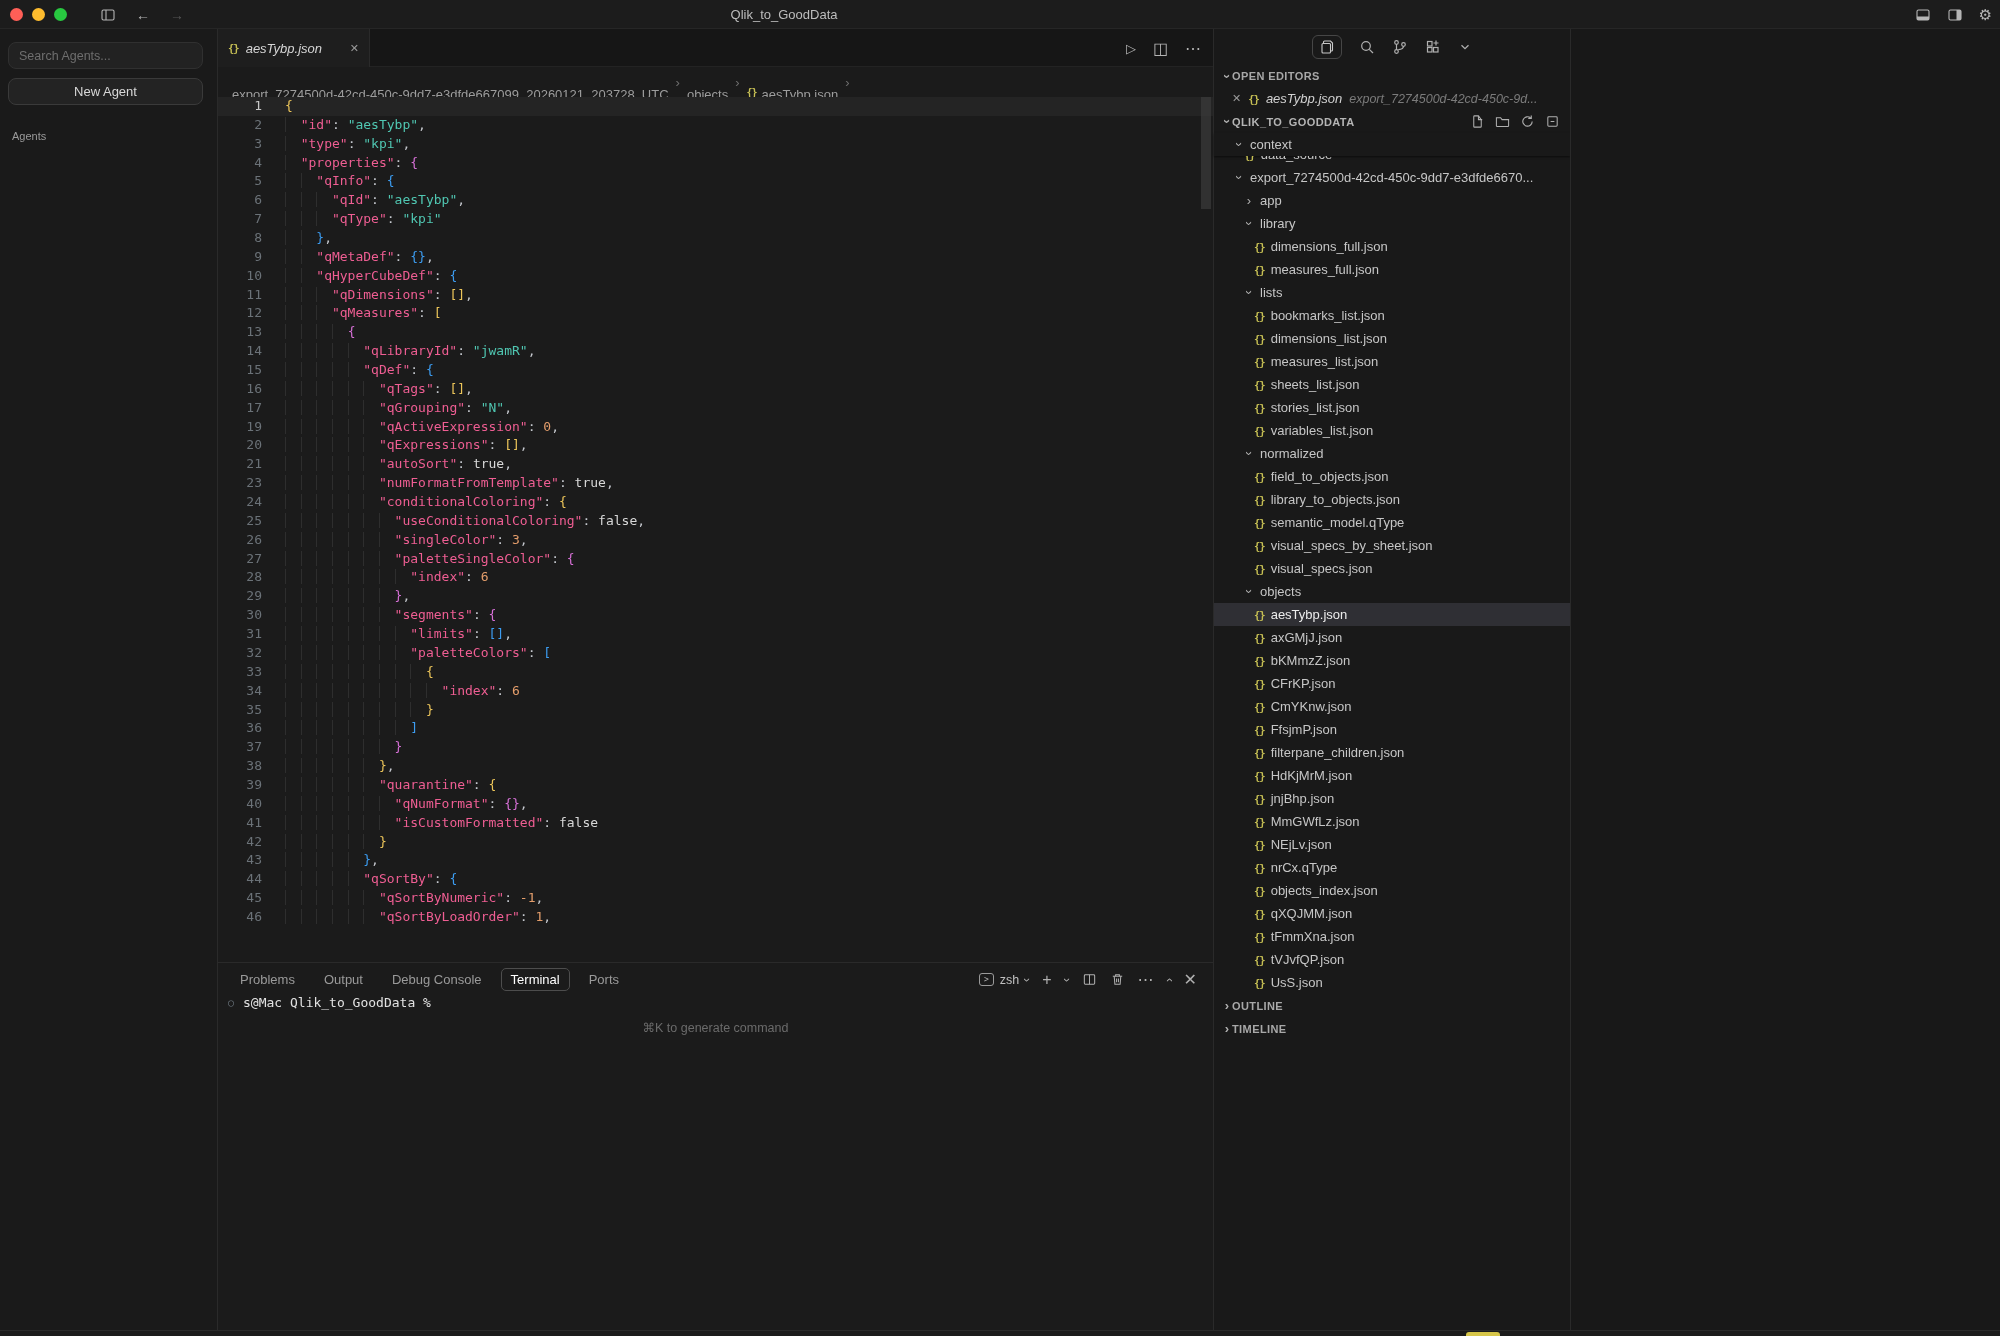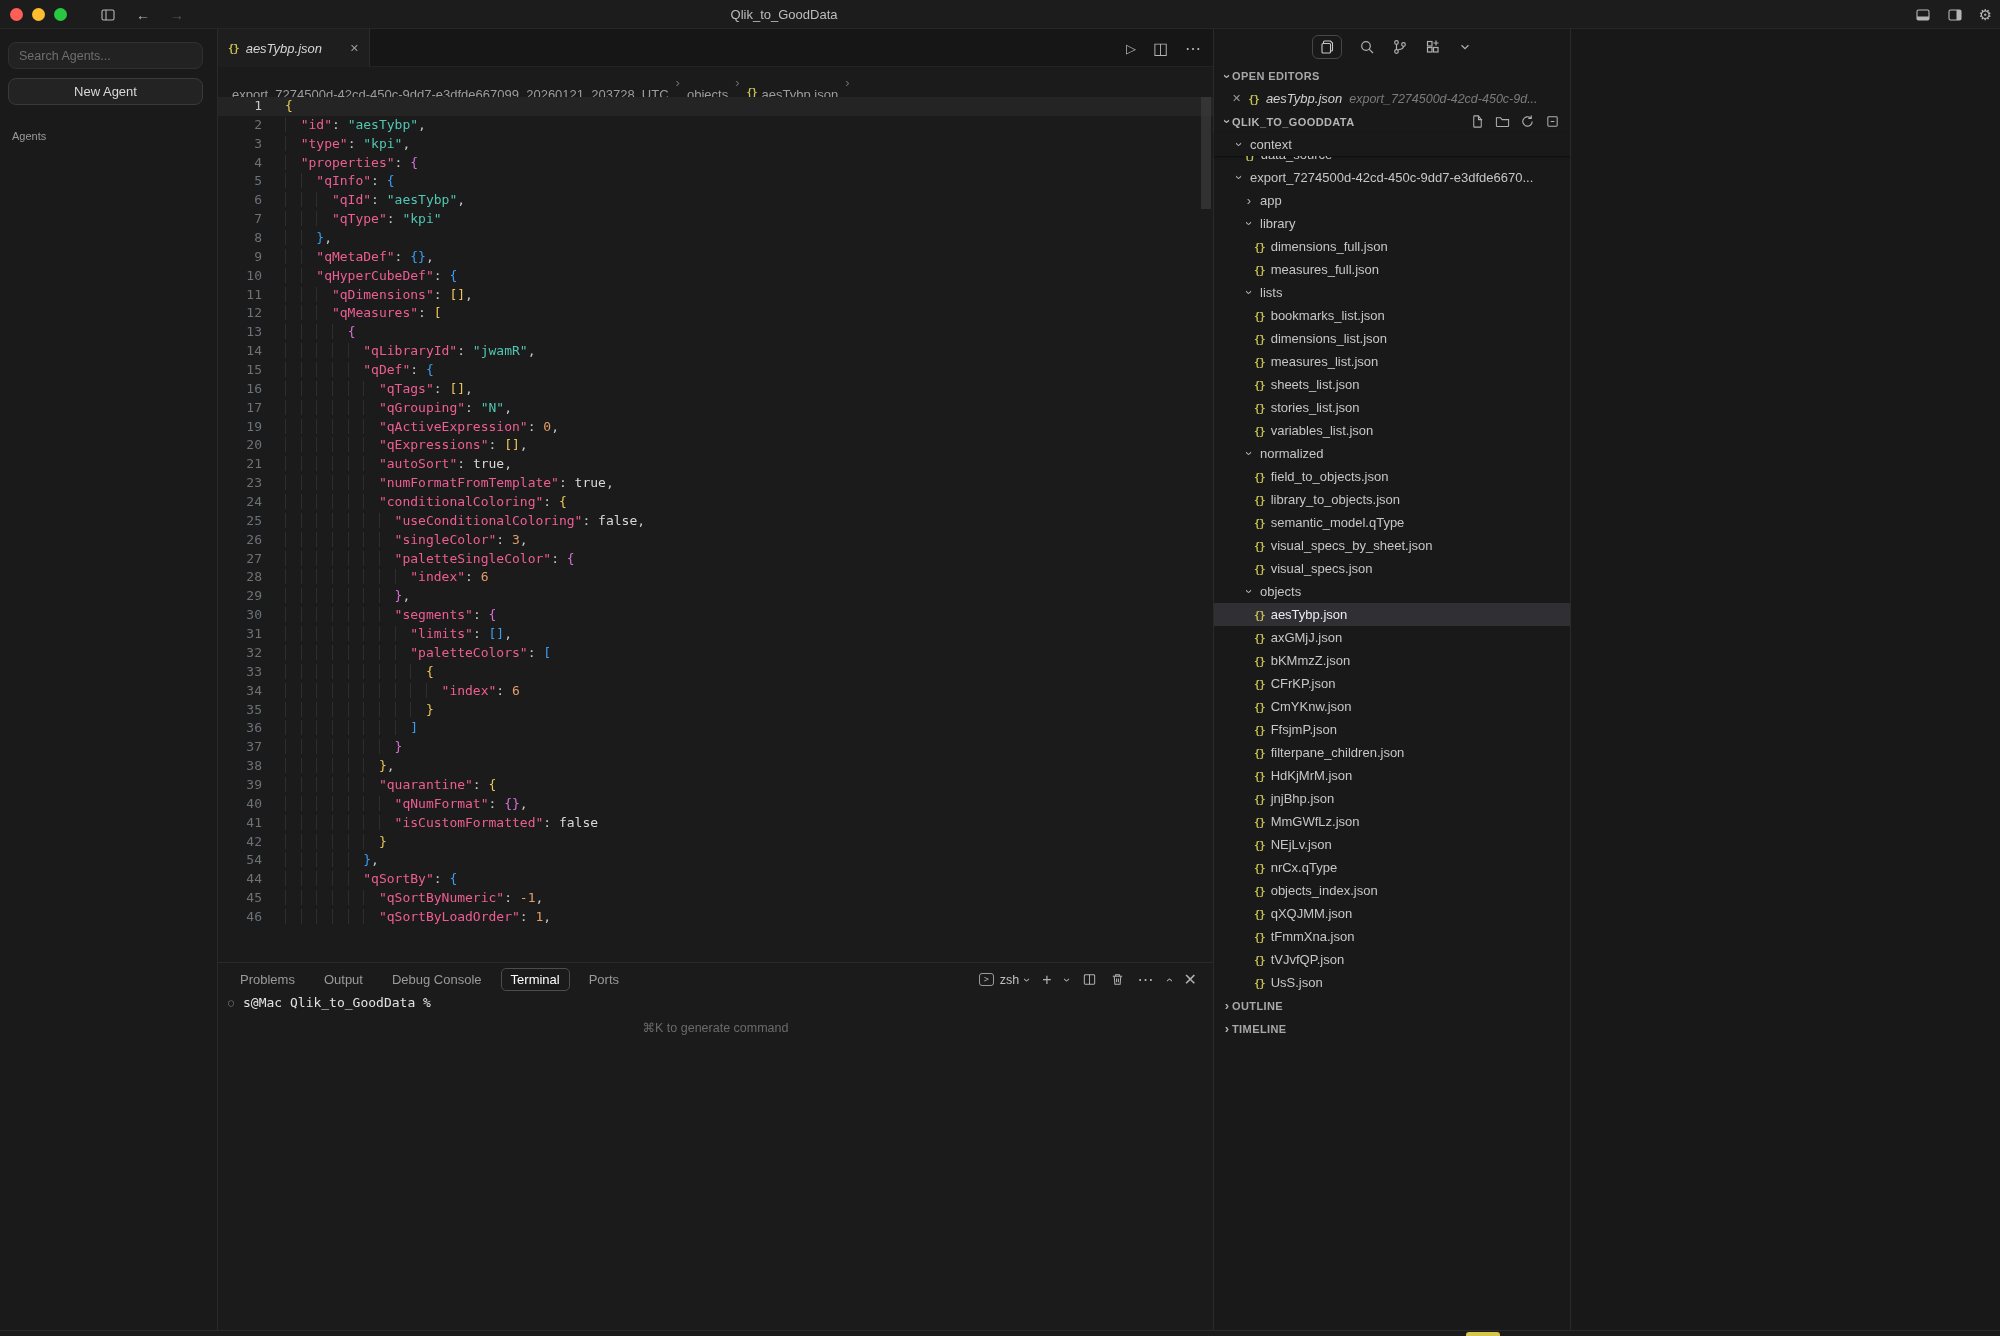--- a/index.html
+++ b/index.html
@@ -336,21 +336,21 @@
           </div>
           <div class="code-line">
             <div class="line-num">41</div>
             <div class="line-content"><span class="guide">  </span><span class="guide">  </span><span class="guide">  </span><span class="guide">  </span><span class="guide">  </span><span class="guide">  </span><span class="guide">  </span><span class="tk-k">"isCustomFormatted"</span><span class="tk-p">: </span><span class="tk-l">false</span></div>
           </div>
           <div class="code-line">
             <div class="line-num">42</div>
             <div class="line-content"><span class="guide">  </span><span class="guide">  </span><span class="guide">  </span><span class="guide">  </span><span class="guide">  </span><span class="guide">  </span><span class="tk-b0">}</span></div>
           </div>
           <div class="code-line">
-            <div class="line-num">54</div>
+            <div class="line-num">43</div>
             <div class="line-content"><span class="guide">  </span><span class="guide">  </span><span class="guide">  </span><span class="guide">  </span><span class="guide">  </span><span class="tk-b2">}</span><span class="tk-p">,</span></div>
           </div>
           <div class="code-line">
             <div class="line-num">44</div>
             <div class="line-content"><span class="guide">  </span><span class="guide">  </span><span class="guide">  </span><span class="guide">  </span><span class="guide">  </span><span class="tk-k">"qSortBy"</span><span class="tk-p">: </span><span class="tk-b2">{</span></div>
           </div>
           <div class="code-line">
             <div class="line-num">45</div>
             <div class="line-content"><span class="guide">  </span><span class="guide">  </span><span class="guide">  </span><span class="guide">  </span><span class="guide">  </span><span class="guide">  </span><span class="tk-k">"qSortByNumeric"</span><span class="tk-p">: </span><span class="tk-n">-1</span><span class="tk-p">,</span></div>
           </div>

